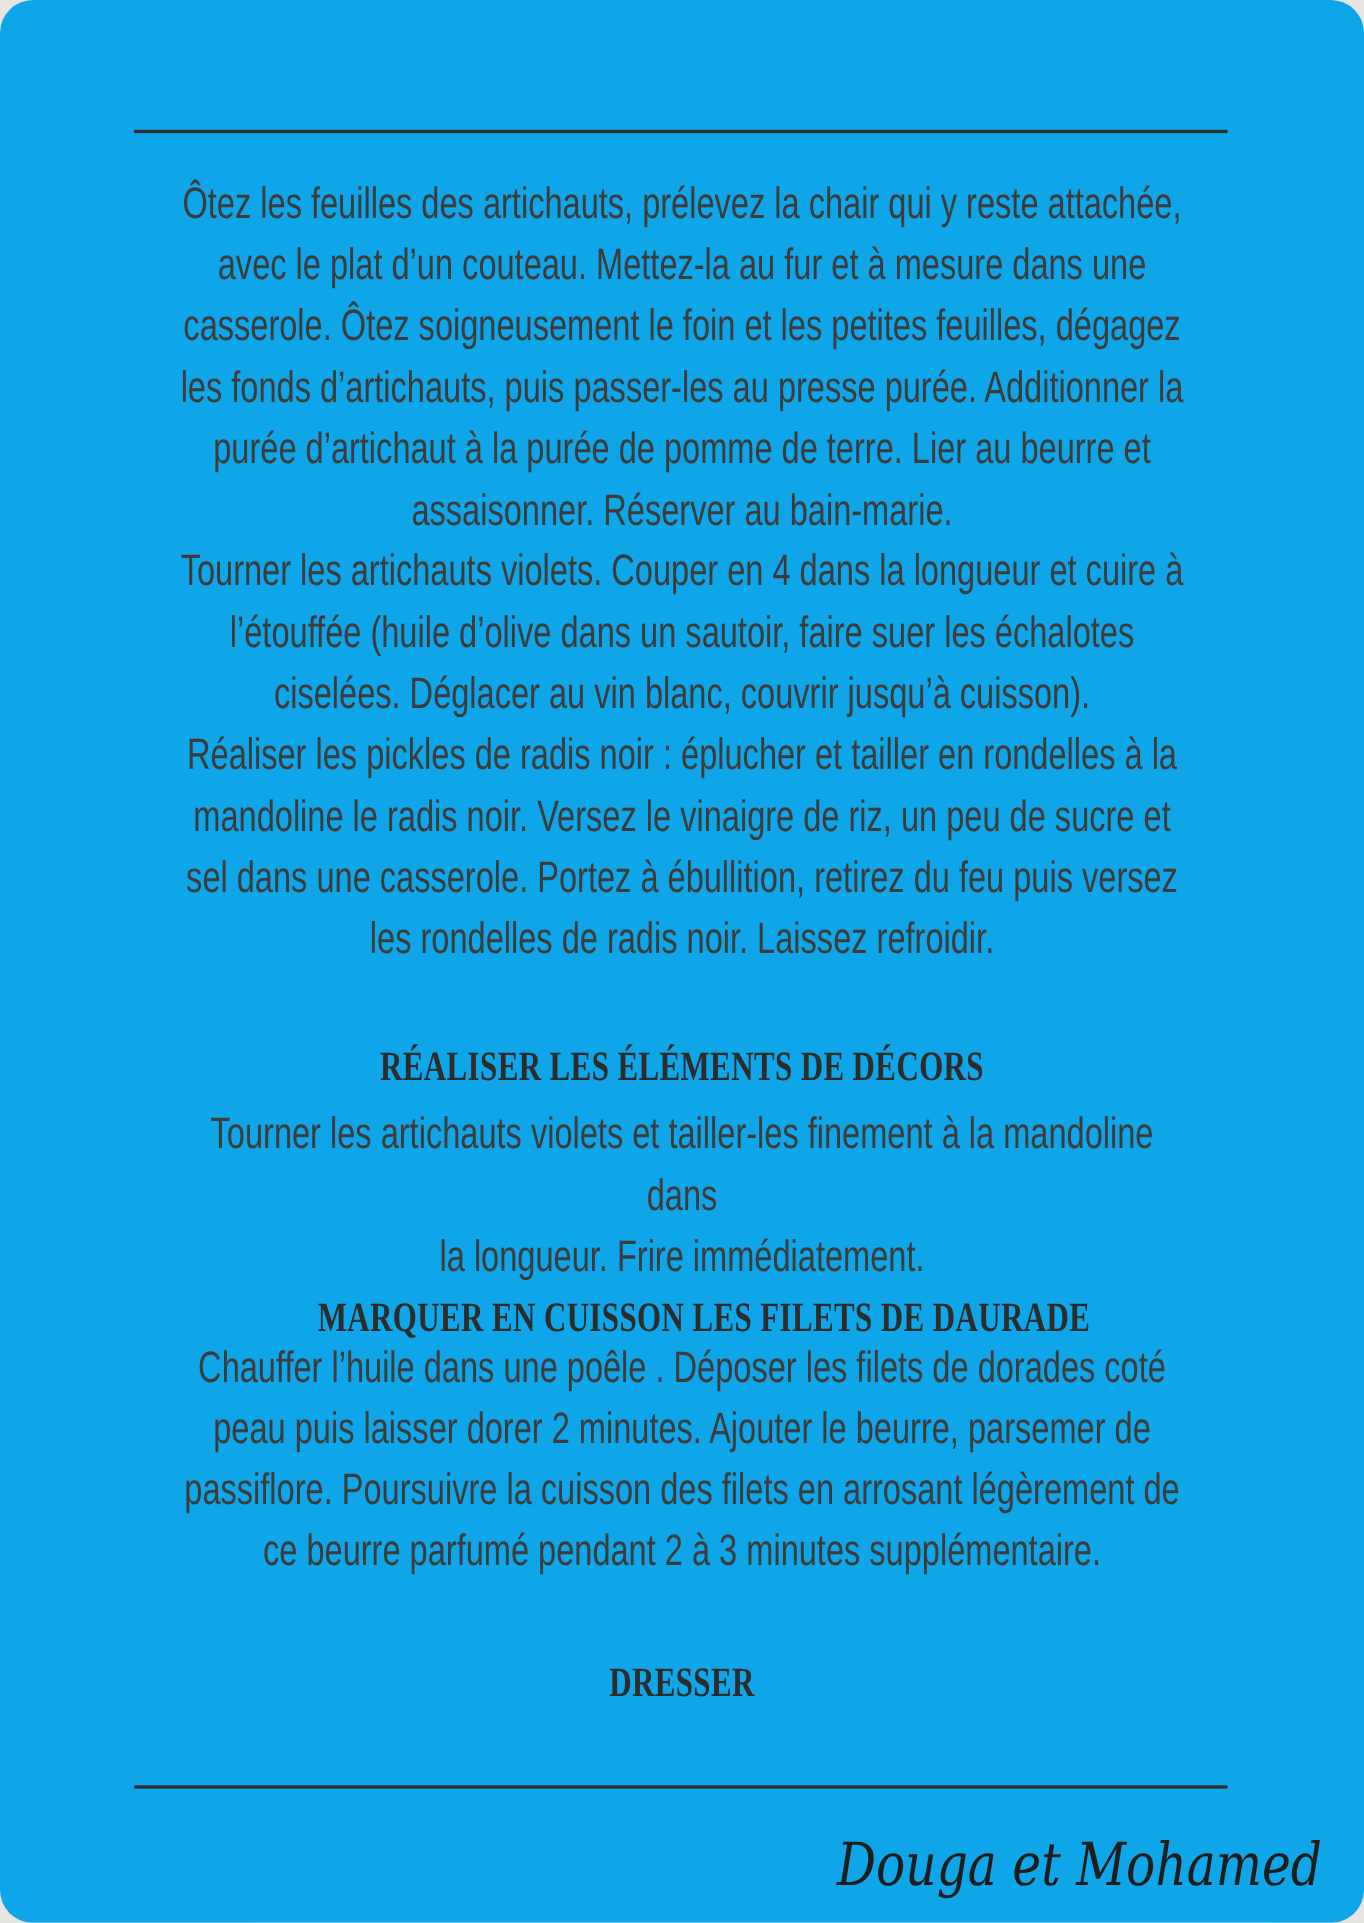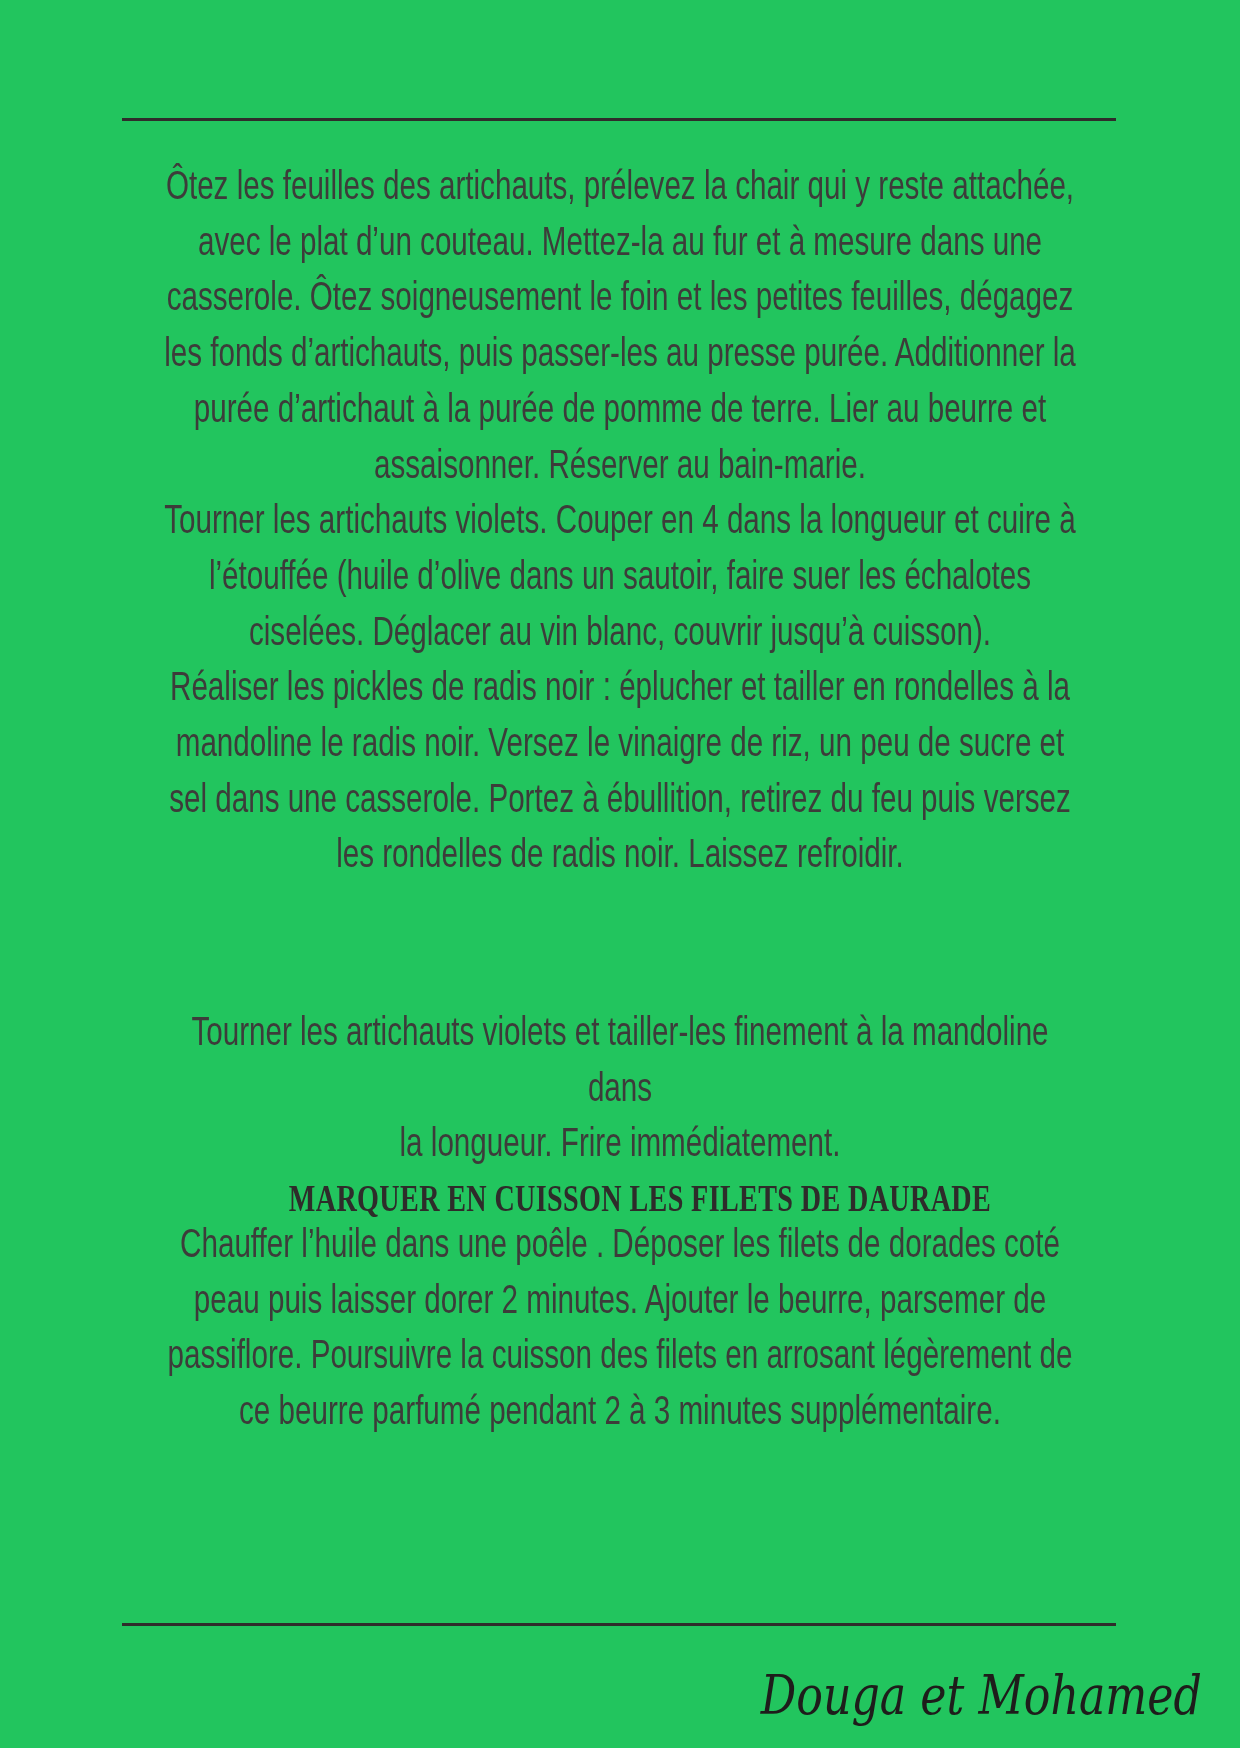--- a/index.html
+++ b/index.html
@@ -5,23 +5,24 @@
   html, body {
     margin: 0;
     padding: 0;
     background: #e8e4df;
   }
   .page {
     position: relative;
     width: 1240px;
     height: 1748px;
     margin: 0 auto;
-    background: #22c55e;
+    background: #0ea5e9;
     overflow: hidden;
     font-family: "Liberation Sans", sans-serif;
+    border-radius: 30px;
   }
   .rule {
     position: absolute;
     left: 122px;
     width: 994px;
     height: 3px;
     background: #2f2d2b;
   }
   .rule-top { top: 118px; }
   .rule-bottom { top: 1623px; }
@@ -92,35 +93,41 @@
 assaisonner. Réserver au bain-marie.</div>
     <div class="body-lines condensed">Tourner les artichauts violets. Couper en 4 dans la longueur et cuire à
 l’étouffée (huile d’olive dans un sautoir, faire suer les échalotes
 ciselées. Déglacer au vin blanc, couvrir jusqu’à cuisson).</div>
     <div class="body-lines condensed">Réaliser les pickles de radis noir : éplucher et tailler en rondelles à la
 mandoline le radis noir. Versez le vinaigre de riz, un peu de sucre et
 sel dans une casserole. Portez à ébullition, retirez du feu puis versez
 les rondelles de radis noir. Laissez refroidir.</div>
   </div>
 
+  <div class="textblock heading-1">
+    <h2 class="section-heading condensed" style="margin:0;">RÉALISER LES ÉLÉMENTS DE DÉCORS</h2>
+  </div>
 
   <div class="textblock para-1">
     <div class="body-lines condensed">Tourner les artichauts violets et tailler-les finement à la mandoline dans
 la longueur. Frire immédiatement.</div>
   </div>
 
   <div class="textblock heading-2">
     <h2 class="section-heading condensed" style="margin:0;">MARQUER EN CUISSON LES FILETS DE DAURADE</h2>
   </div>
 
   <div class="textblock para-2">
     <div class="body-lines condensed">Chauffer l’huile dans une poêle . Déposer les filets de dorades coté
 peau puis laisser dorer 2 minutes. Ajouter le beurre, parsemer de
 passiflore. Poursuivre la cuisson des filets en arrosant légèrement de
 ce beurre parfumé pendant 2 à 3 minutes supplémentaire.</div>
   </div>
 
+  <div class="textblock heading-3">
+    <h2 class="section-heading condensed" style="margin:0;">DRESSER</h2>
+  </div>
 
   <div class="rule rule-bottom"></div>
 
   <div class="signature">Douga et Mohamed</div>
 
 </div>
 
 </body></html>

